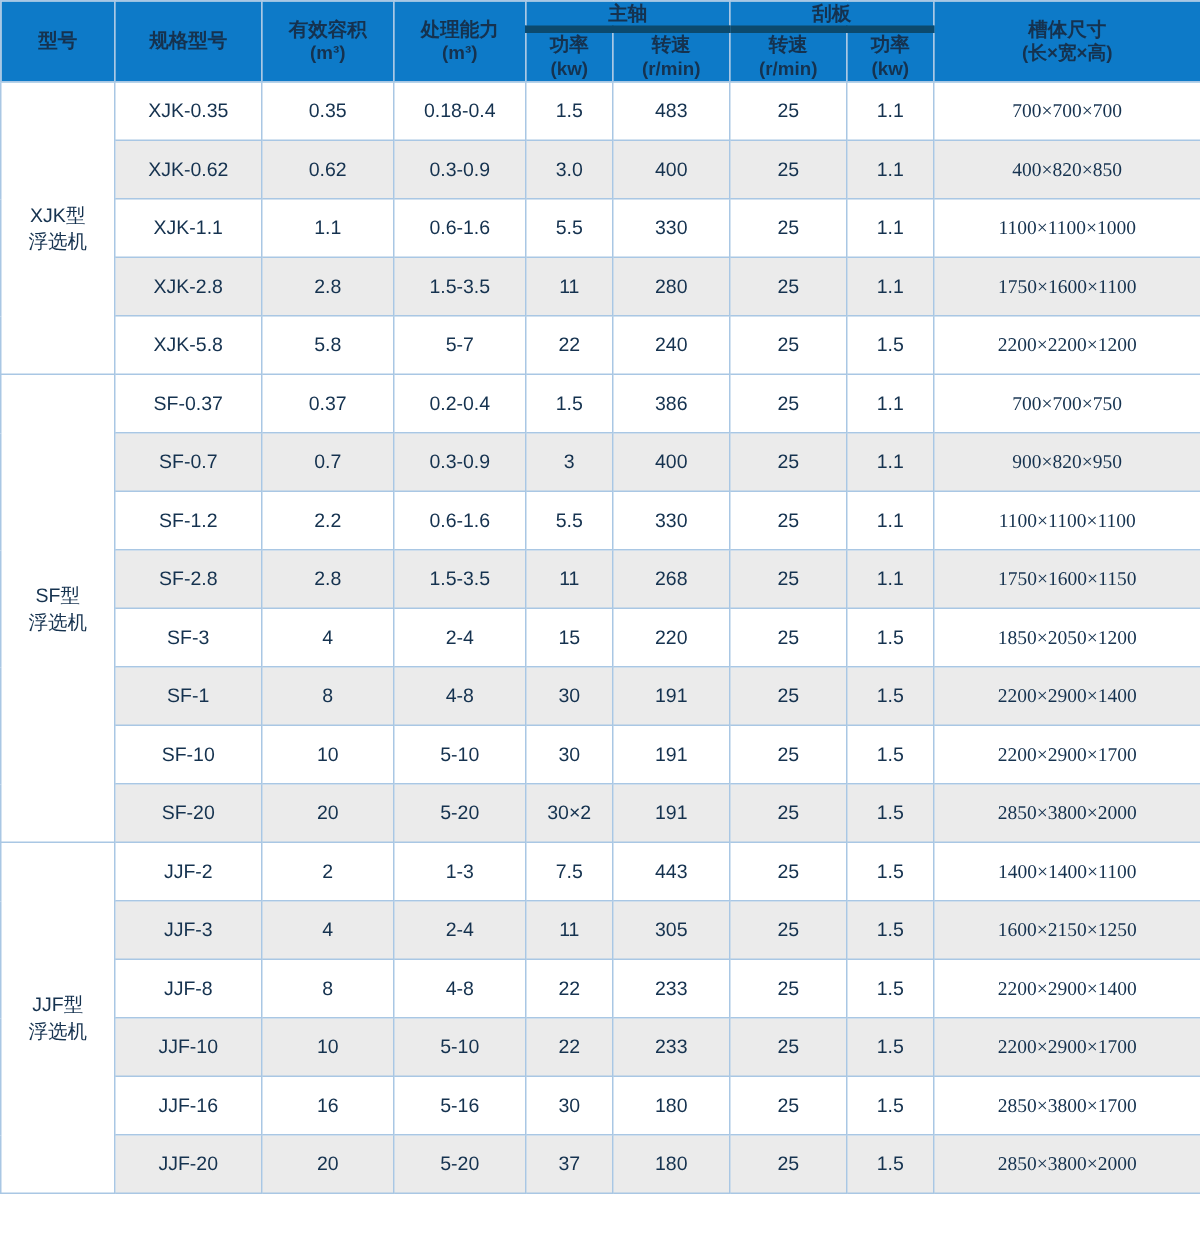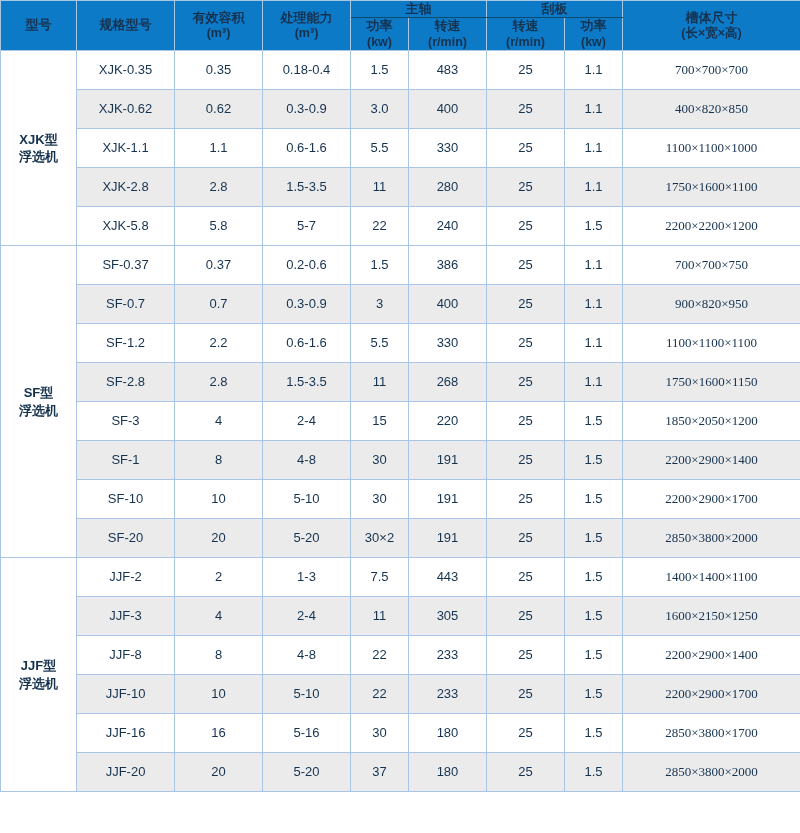--- a/index.html
+++ b/index.html
@@ -28,38 +28,38 @@
   }
   thead th {
     background: #0d7ac8;
     color: #ffffff;
     font-weight: bold;
     font-size: 13.5px;
     border: 1px solid #0d7ac8;
     line-height: 1.25;
   }
   thead th.group {
-    border-bottom: 1px solid #0c4a6e;
+    border-bottom: 5px solid #0c4a6e;
   }
   thead th .sub {
     display: block;
     font-size: 12.5px;
     font-weight: bold;
   }
   tbody td {
     height: 38px;
     line-height: 1.2;
     background: #ffffff;
   }
   tbody tr.alt td {
     background: #ebebeb;
   }
   td.rowhead {
     background: #ffffff !important;
-    font-weight: bold;
+    font-weight: normal;
     font-size: 13px;
     line-height: 1.35;
     color: #15324f;
     margin-top: 37px;
   }
   td.sizecell {
     font-size: 12.5px;
   }
   .group-sep td {
     border-top: 2px solid #0d7ac8;
@@ -168,21 +168,21 @@
         <td>22</td>
         <td>240</td>
         <td>25</td>
         <td>1.5</td>
         <td class="sizecell nowrap">2200×2200×1200</td>
       </tr>
       <tr class="group-sep">
         <td class="rowhead" rowspan="8"><span>SF型</span><br><span>浮选机</span></td>
         <td>SF-0.37</td>
         <td>0.37</td>
-        <td>0.2-0.6</td>
+        <td>0.2-0.4</td>
         <td>1.5</td>
         <td>386</td>
         <td>25</td>
         <td>1.1</td>
         <td class="sizecell nowrap">700×700×750</td>
       </tr>
       <tr class="alt">
         <td>SF-0.7</td>
         <td>0.7</td>
         <td>0.3-0.9</td>

